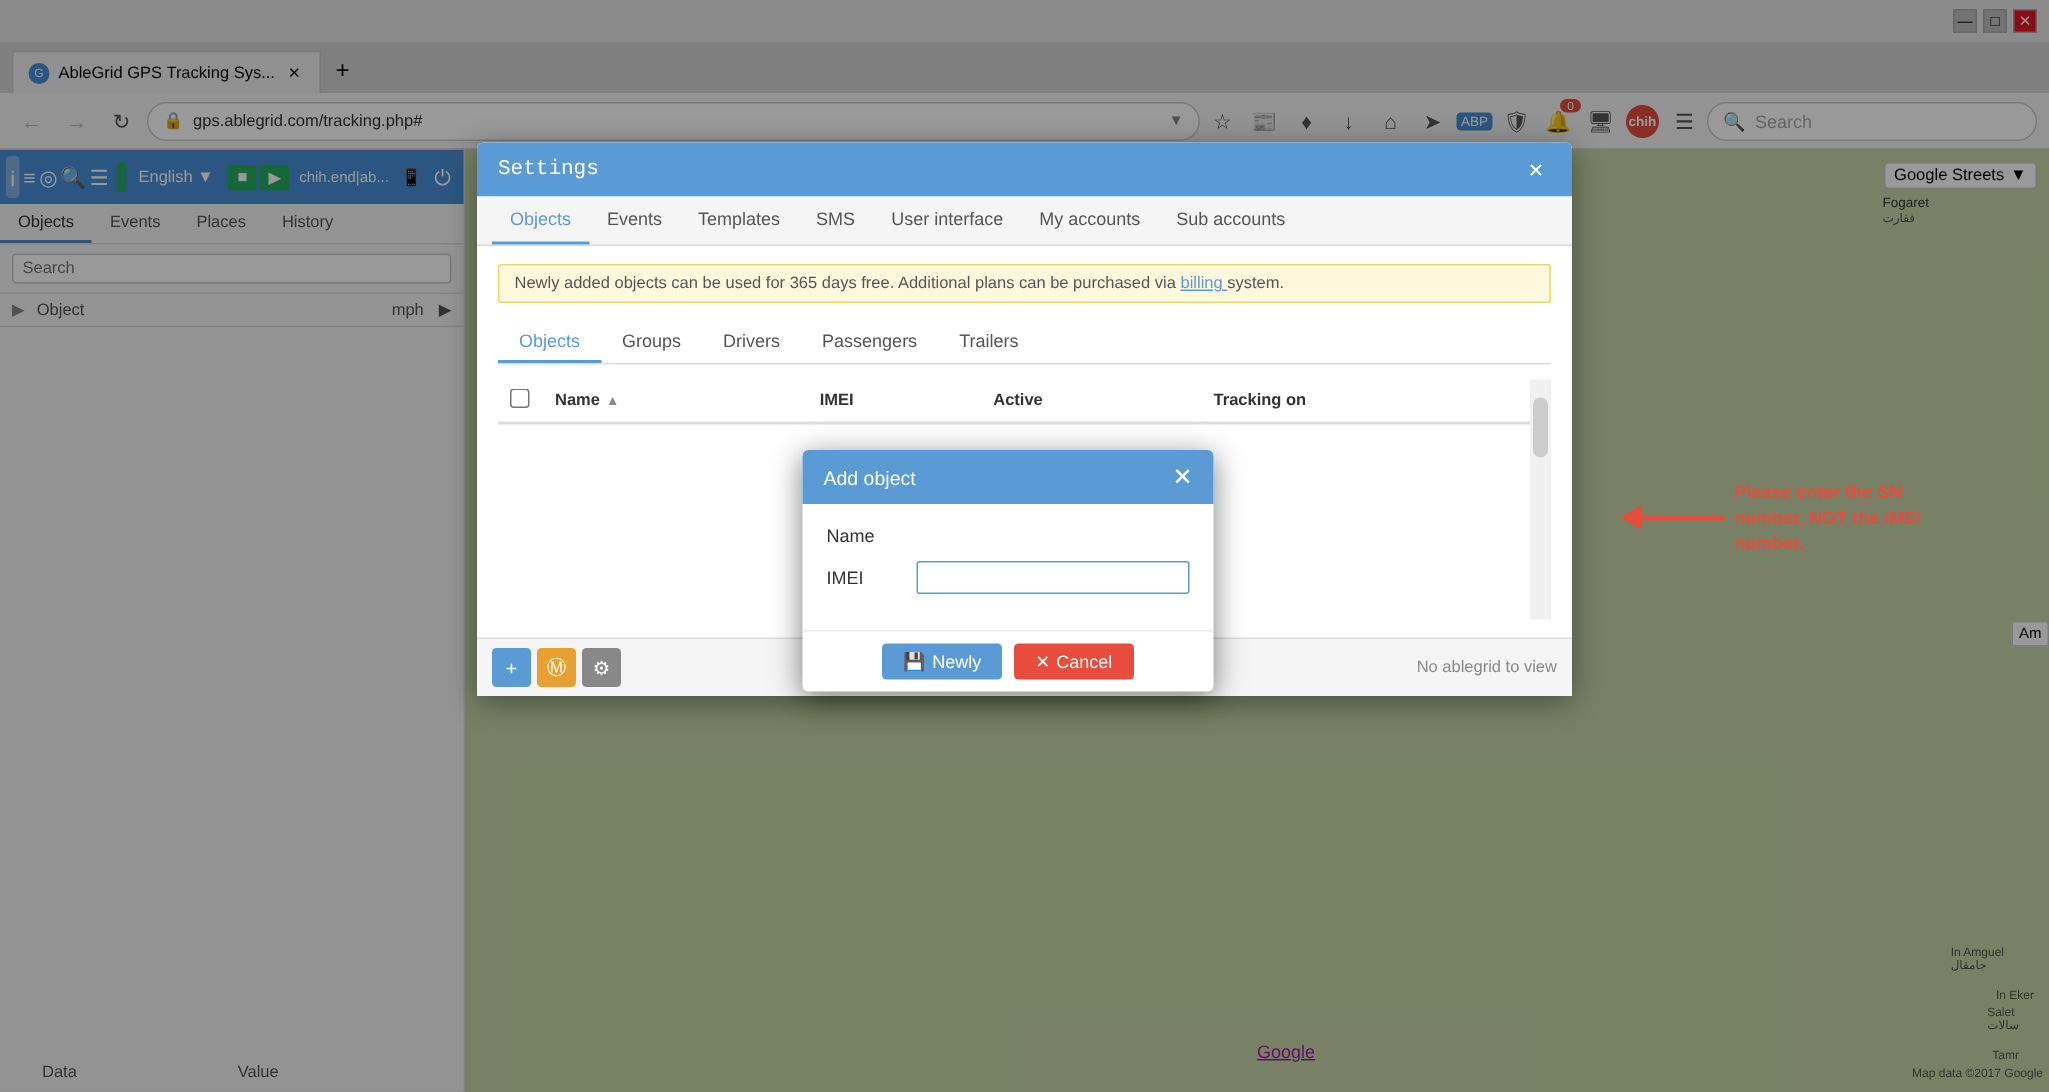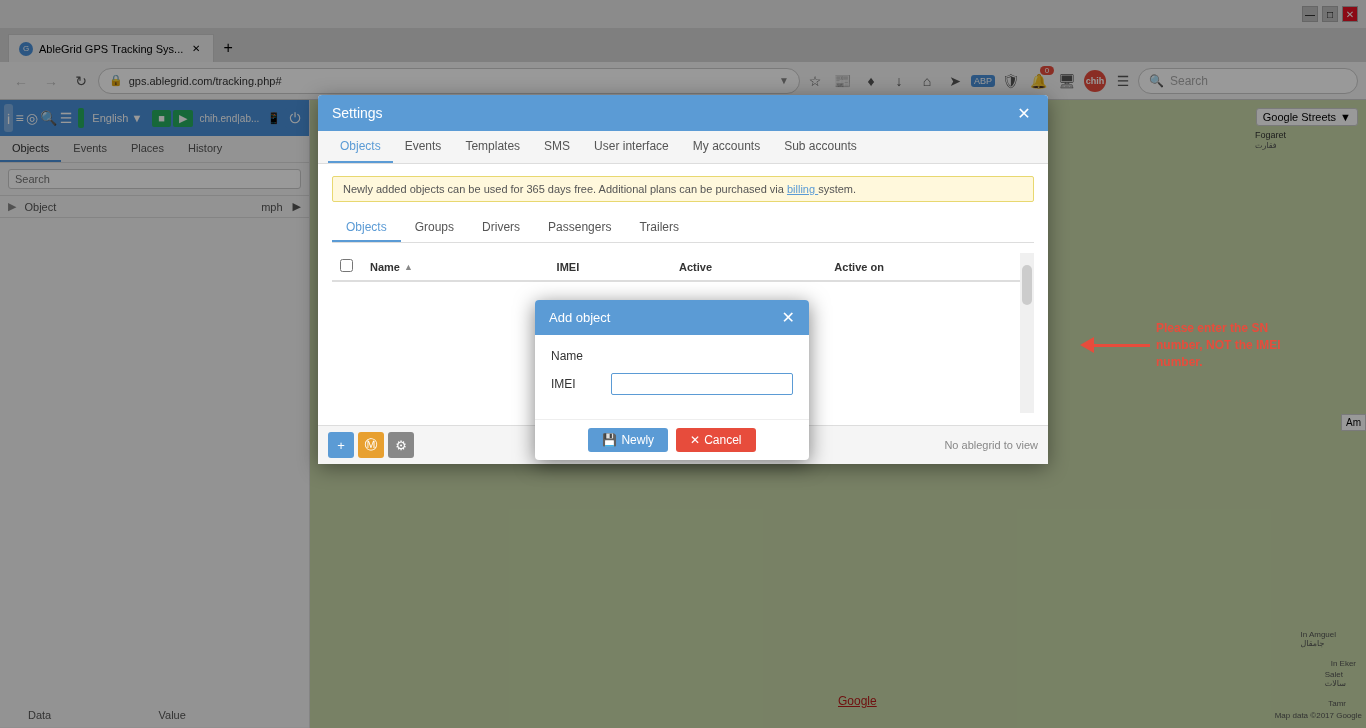--- a/index.html
+++ b/index.html
@@ -44,21 +44,21 @@
     .filter-row { display: flex; align-items: center; padding: 4px 8px; gap: 4px; border-bottom: 1px solid #ddd; }
     .data-value-row { display: flex; padding: 4px 24px; border-bottom: 1px solid #eee; }
     .data-col { font-size: 11px; color: #555; width: 50%; padding: 2px 4px; }
     .map-area { flex: 1; background: #c8d8a8; position: relative; overflow: hidden; }
     .map-label { position: absolute; font-size: 9px; color: #333; }
     .google-streets { position: absolute; top: 8px; right: 8px; background: white; border: 1px solid #ccc; padding: 2px 6px; font-size: 11px; border-radius: 3px; display: flex; align-items: center; gap: 4px; }
 
     
     .overlay { position: absolute; top: 0; left: 0; right: 0; bottom: 0; background: rgba(0,0,0,0.4); z-index: 100; }
     .settings-dialog { position: absolute; top: 50px; left: 50%; transform: translateX(-50%); width: 730px; background: white; border-radius: 4px; box-shadow: 0 4px 20px rgba(0,0,0,0.4); z-index: 101; }
-    .dialog-header { background: #5b9bd5; color: white; padding: 8px 14px; display: flex; align-items: center; justify-content: space-between; border-radius: 4px 4px 0 0; }
+    .dialog-header { background: #5b9bd5; color: white; padding: 8px 14px; display: flex; align-items: center; justify-content: space-between; border-radius: 4px 4px 0 0; font-family: Liberation Mono, monospace; }
     .dialog-title { font-size: 14px; font-weight: normal; }
     .dialog-close { color: white; cursor: pointer; font-size: 16px; width: 20px; height: 20px; display: flex; align-items: center; justify-content: center; }
     .settings-nav { display: flex; border-bottom: 1px solid #ddd; padding: 0 10px; background: #f5f5f5; }
     .settings-nav-item { padding: 8px 12px; font-size: 12px; cursor: pointer; color: #555; border-bottom: 2px solid transparent; }
     .settings-nav-item.active { color: #5b9bd5; border-bottom: 2px solid #5b9bd5; }
     .settings-body { padding: 12px 14px; }
     .info-bar { background: #fff8dc; border: 1px solid #e8d870; padding: 6px 10px; font-size: 11px; color: #555; margin-bottom: 12px; border-radius: 2px; }
     .info-bar a { color: #5b9bd5; }
     .sub-tabs { display: flex; border-bottom: 1px solid #ddd; margin-bottom: 10px; }
     .sub-tab { padding: 6px 14px; font-size: 12px; cursor: pointer; color: #555; border-bottom: 2px solid transparent; }
@@ -204,21 +204,21 @@
   </div>
 
   <div class="map-area">
     <div class="map-label" style="top:30px;left:40px;">Ain Salan<br><span style="font-size:8px;color:#555;">عين سلان</span></div>
     <div class="map-label" style="top:30px;right:80px;">Fogaret<br><span style="font-size:8px;color:#555;">فقارت</span></div>
     <div class="google-streets">
       <span>Google Streets</span>
       <span>▼</span>
     </div>
 
-    <div style="position:absolute;bottom:20px;left:50%;font-size:12px;color:#b91c1c;text-decoration:underline;">Google</div>
+    <div style="position:absolute;bottom:20px;left:50%;font-size:12px;color:#a21caf;text-decoration:underline;">Google</div>
     <div style="position:absolute;bottom:8px;right:4px;font-size:8px;color:#555;">Map data ©2017 Google</div>
 
     <div style="position:absolute;right:0;top:50%;display:flex;flex-direction:column;gap:2px;">
       <div style="background:white;border:1px solid #ccc;padding:2px 4px;font-size:10px;cursor:pointer;">Am</div>
     </div>
 
     <div style="position:absolute;bottom:80px;right:30px;font-size:8px;color:#555;">In Amguel<br>جامقال</div>
     <div style="position:absolute;bottom:60px;right:10px;font-size:8px;color:#555;">In Eker</div>
     <div style="position:absolute;bottom:40px;right:20px;font-size:8px;color:#555;">Salet<br>سالات</div>
     <div style="position:absolute;bottom:20px;right:20px;font-size:8px;color:#555;">Tamr</div>
@@ -259,21 +259,21 @@
           <tr>
             <th class="table-checkbox"><input type="checkbox" style=""></th>
             <th>
               <div class="th-name">
                 <span>Name</span>
                 <span class="sort-icon">▲</span>
               </div>
             </th>
             <th>IMEI</th>
             <th>Active</th>
-            <th>Active on</th>
+            <th>Tracking on</th>
           </tr>
         </thead>
         <tbody>
         </tbody>
       </table>
       <div class="scrollbar-area">
         <div class="scrollbar-thumb"></div>
       </div>
     </div>
   </div>

